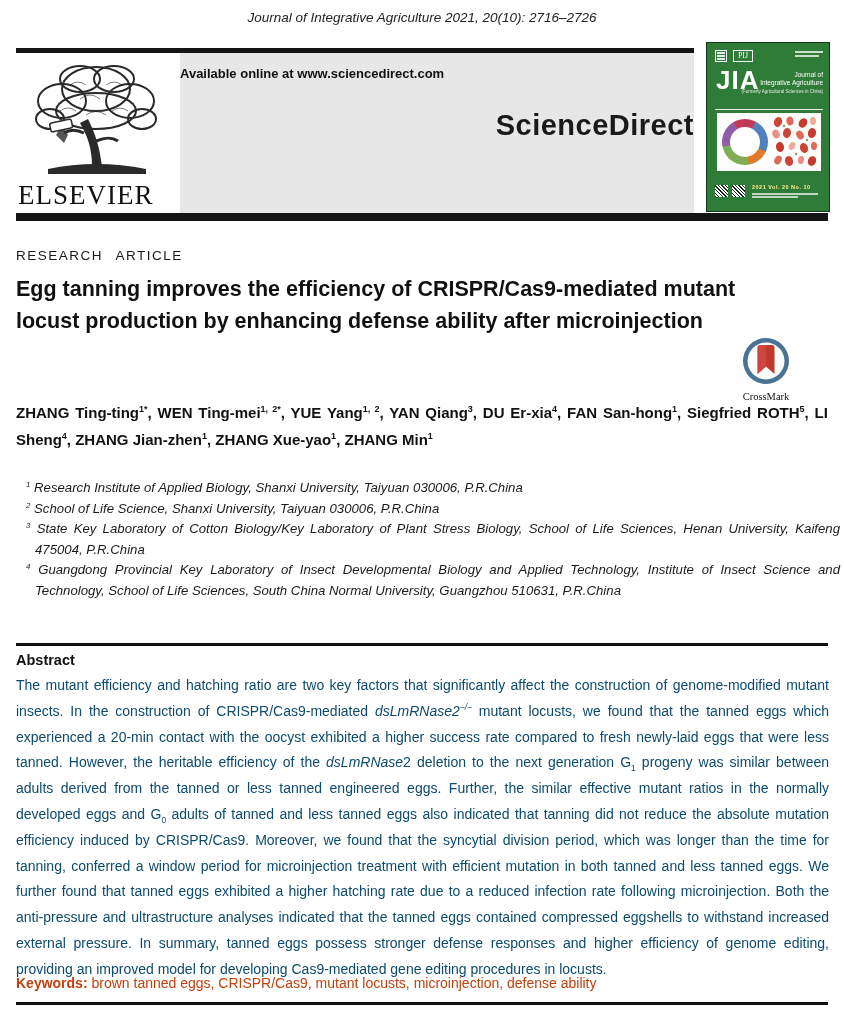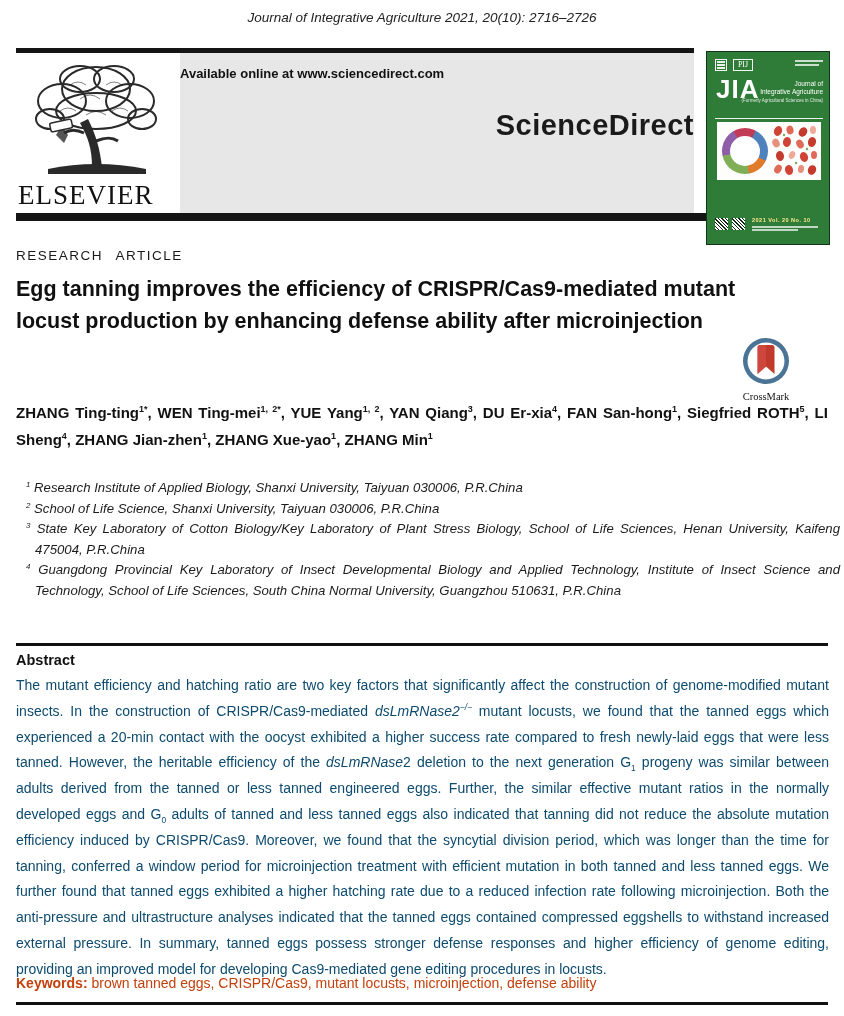--- a/index.html
+++ b/index.html
@@ -26,21 +26,21 @@
     position:absolute;left:2px;bottom:2px;width:158px;
     font-family:"Liberation Serif", serif;font-size:27px;letter-spacing:1px;color:#111;
   }
 
   .gray-box{position:absolute;left:180px;top:53px;width:514px;height:160px;background:#e7e7e7;}
   .avail-line{margin-top:13px;text-align:left;font-size:13px;font-weight:bold;color:#111;}
   .sd-brand{margin-top:28px;text-align:right;font-size:29px;font-weight:bold;color:#1a1a1a;letter-spacing:.5px;}
 
   
   .cover{
-    position:absolute;left:706px;top:51px;width:124px;height:194px;
+    position:absolute;left:706px;top:42px;width:124px;height:170px;
     background:#2e7c37;border:1px solid #13361a;box-sizing:border-box;
   }
   .seal-logo{position:absolute;left:8px;top:7px;width:12px;height:12px;border:1px solid rgba(255,255,255,.95);box-sizing:border-box;}
   .seal-logo i{display:block;height:2px;margin:1px;background:rgba(255,255,255,.9);}
   .pij-logo{
     position:absolute;left:26px;top:7px;width:20px;height:12px;border:1px solid rgba(255,255,255,.95);
     box-sizing:border-box;color:#fff;font-size:8px;font-family:"Liberation Serif",serif;
     text-align:center;line-height:10px;
   }
   .issn-bars{position:absolute;right:6px;top:8px;}

